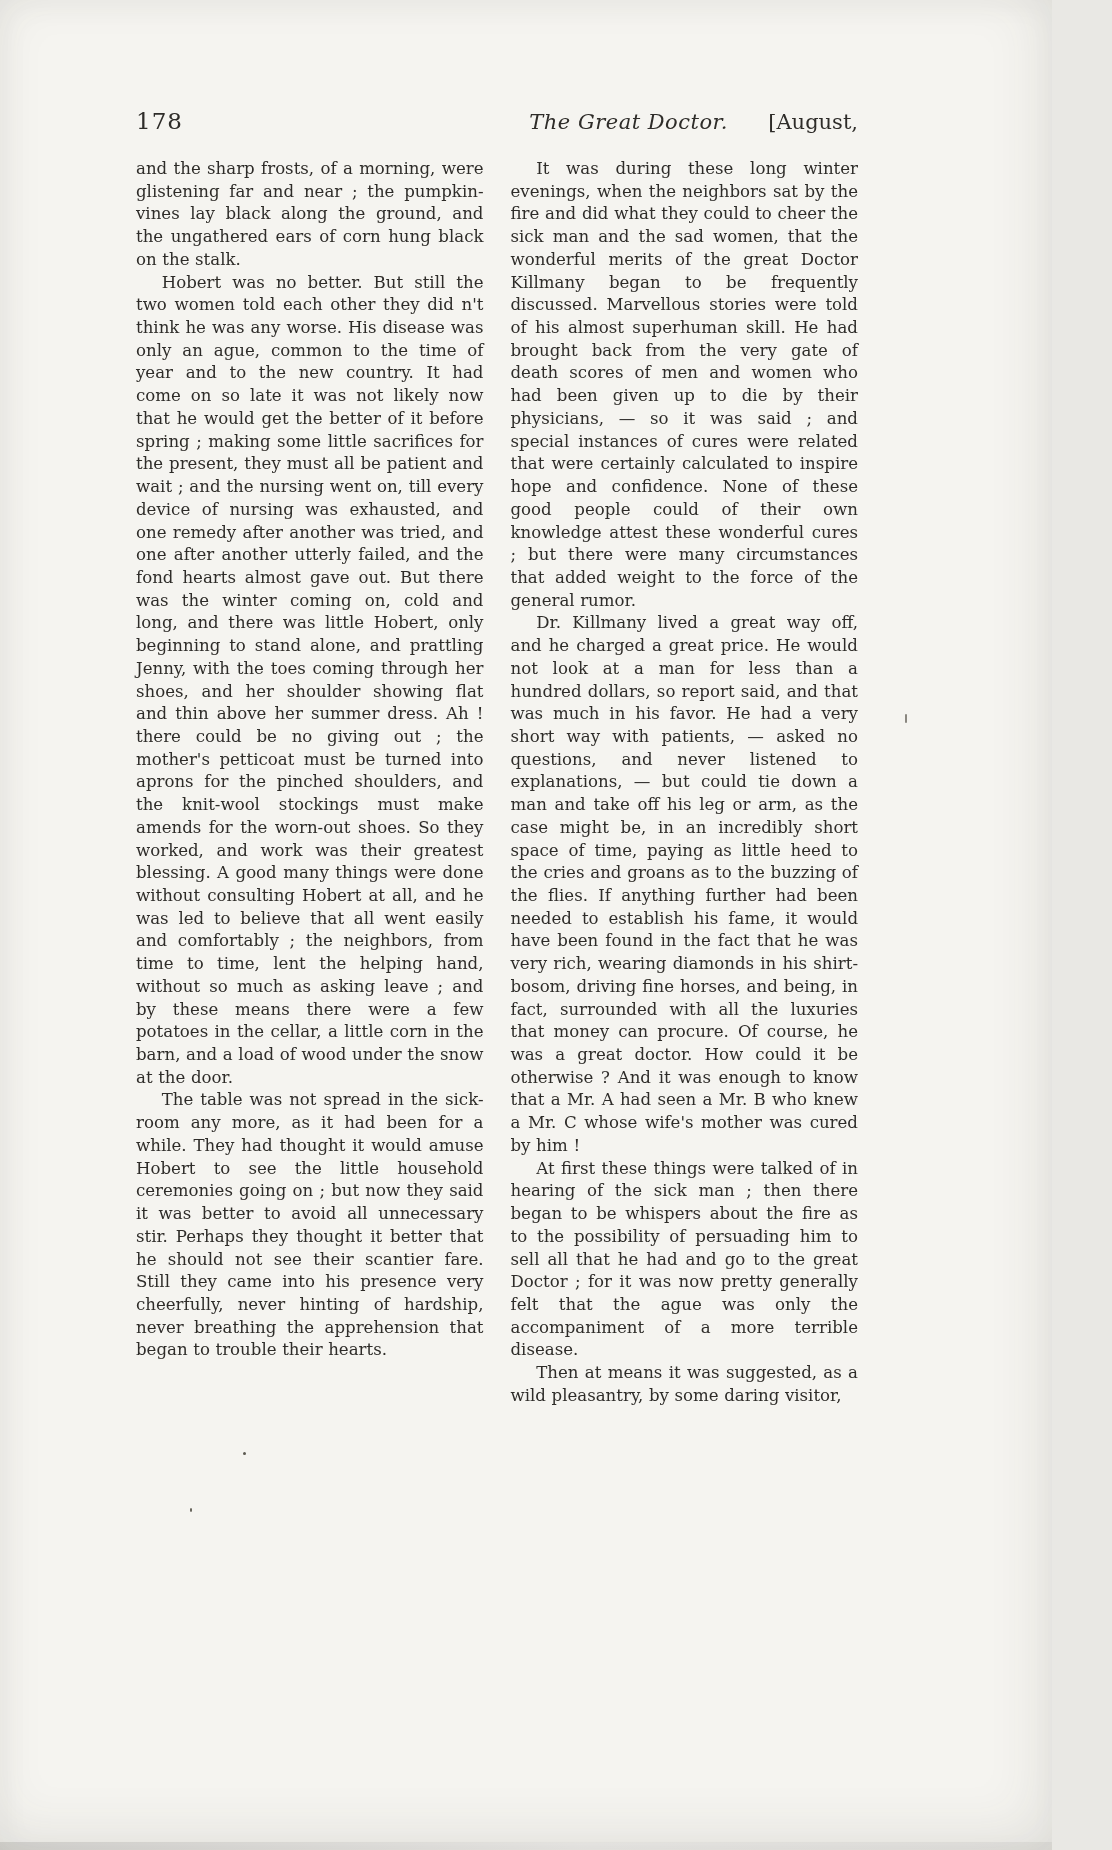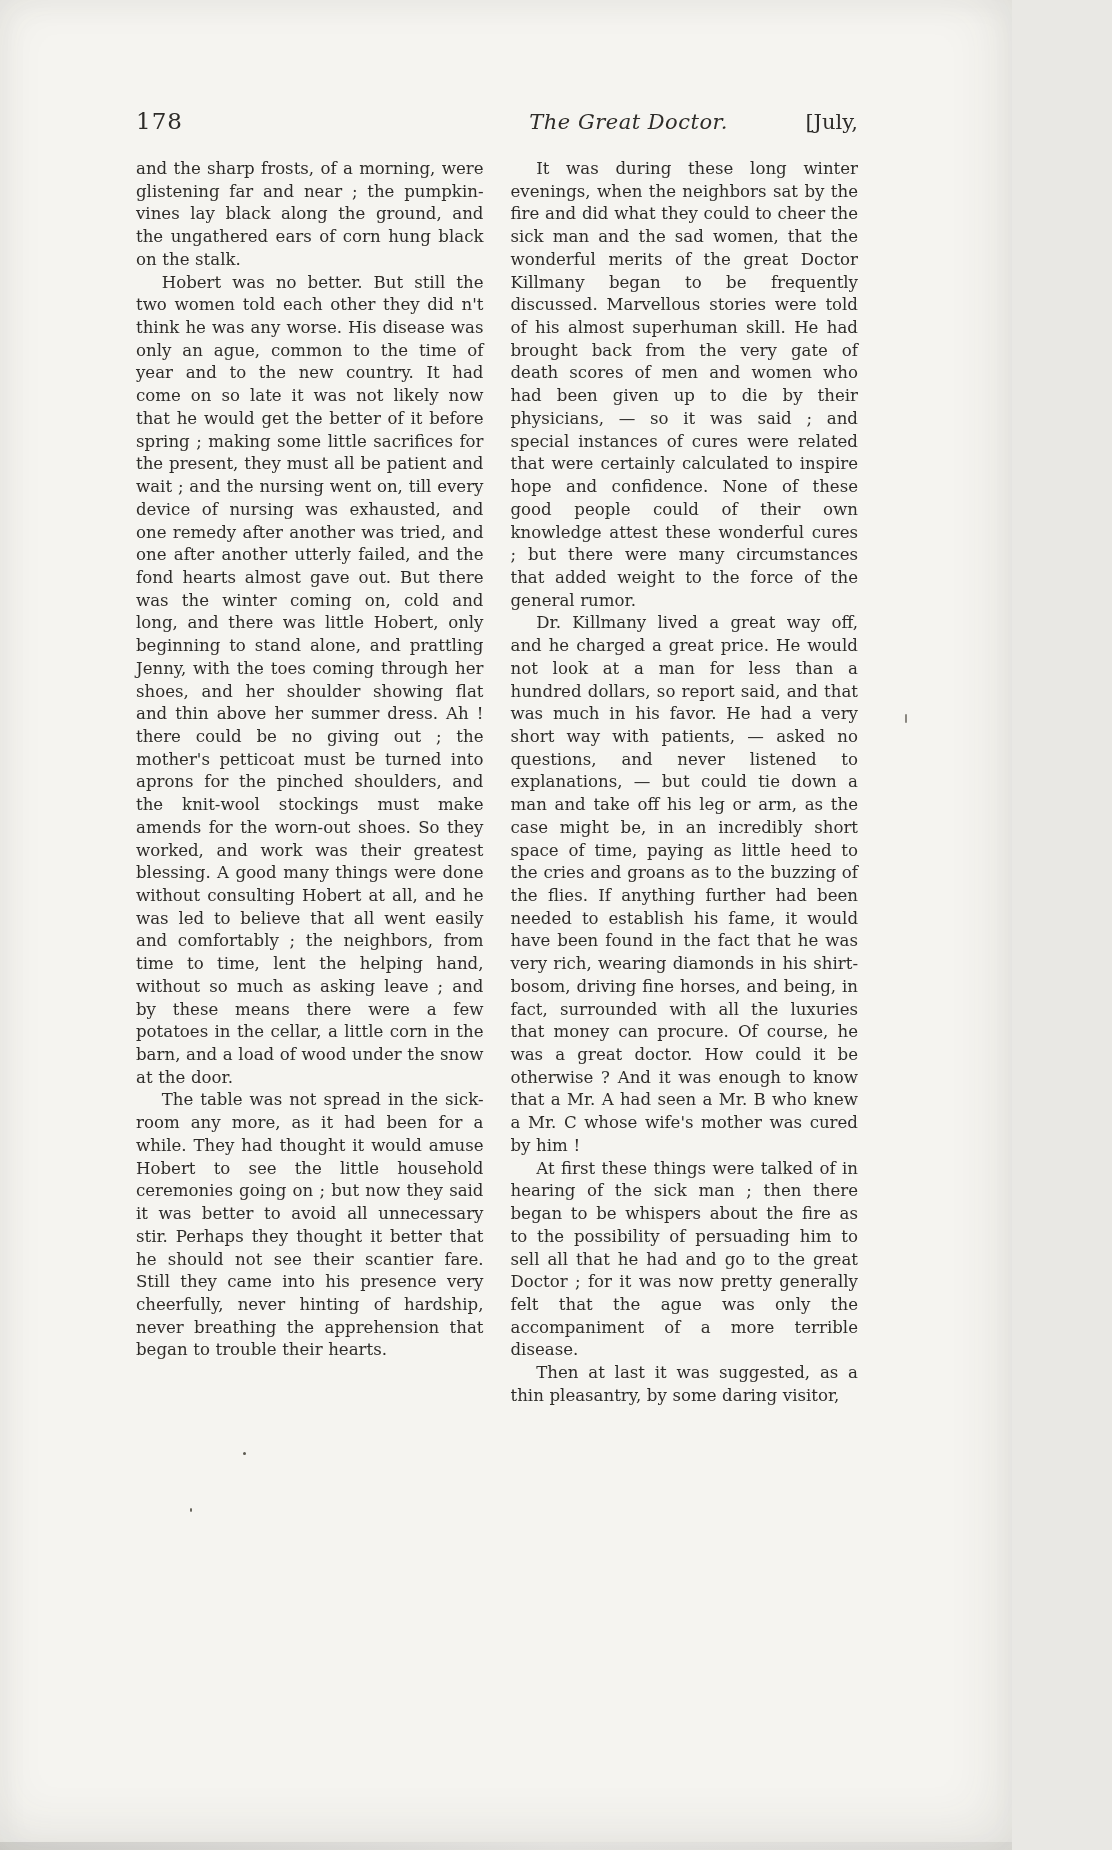--- a/index.html
+++ b/index.html
@@ -10,20 +10,21 @@
   .page {
     position: relative;
     width: 1012px;
     height: 1850px;
     background: #f5f4f0;
     font-family: "DejaVu Serif", serif;
     color: #2e2c29;
     overflow: hidden;
     box-shadow: inset -10px -14px 55px rgba(60,55,45,0.10),
                 inset 4px 4px 30px rgba(60,55,45,0.04);
+    padding-left: 40px;
   }
   .content {
     position: absolute;
     left: 136px;
     top: 108px;
     width: 722px;
   }
   .running-head {
     display: flex;
     align-items: baseline;
@@ -85,34 +86,34 @@
 </style>
 </head>
 <body>
 
 <div class="page">
   <div class="content">
 
     <header class="running-head">
       <span class="folio">178</span>
       <span class="head-title">The Great Doctor.</span>
-      <span class="issue">[July,</span>
+      <span class="issue">[August,</span>
     </header>
 
     <div class="columns">
       <div class="col">
         <p class="no-indent">and the sharp frosts, of a morning, were glistening far and near ; the pumpkin-vines lay black along the ground, and the ungathered ears of corn hung black on the stalk.</p>
         <p>Hobert was no better.  But still the two women told each other they did n't think he was any worse.  His disease was only an ague, common to the time of year and to the new country. It had come on so late it was not likely now that he would get the better of it before spring ; making some little sacrifices for the present, they must all be patient and wait ; and the nursing went on, till every device of nursing was exhausted, and one remedy after another was tried, and one after another utterly failed, and the fond hearts almost gave out.  But there was the winter coming on, cold and long, and there was little Hobert, only beginning to stand alone, and prattling Jenny, with the toes coming through her shoes, and her shoulder showing flat and thin above her summer dress.  Ah ! there could be no giving out ; the mother's petticoat must be turned into aprons for the pinched shoulders, and the knit-wool stockings must make amends for the worn-out shoes.  So they worked, and work was their greatest blessing. A good many things were done without consulting Hobert at all, and he was led to believe that all went easily and comfortably ; the neighbors, from time to time, lent the helping hand, without so much as asking leave ; and by these means there were a few potatoes in the cellar, a little corn in the barn, and a load of wood under the snow at the door.</p>
         <p>The table was not spread in the sick-room any more, as it had been for a while.  They had thought it would amuse Hobert to see the little household ceremonies going on ; but now they said it was better to avoid all unnecessary stir.  Perhaps they thought it better that he should not see their scantier fare.  Still they came into his presence very cheerfully, never hinting of hardship, never breathing the apprehension that began to trouble their hearts.</p>
       </div>
       <div class="col">
         <p>It was during these long winter evenings, when the neighbors sat by the fire and did what they could to cheer the sick man and the sad women, that the wonderful merits of the great Doctor Killmany began to be frequently discussed. Marvellous stories were told of his almost superhuman skill.  He had brought back from the very gate of death scores of men and women who had been given up to die by their physicians, — so it was said ; and special instances of cures were related that were certainly calculated to inspire hope and confidence. None of these good people could of their own knowledge attest these wonderful cures ; but there were many circumstances that added weight to the force of the general rumor.</p>
         <p>Dr. Killmany lived a great way off, and he charged a great price.  He would not look at a man for less than a hundred dollars, so report said, and that was much in his favor.  He had a very short way with patients, — asked no questions, and never listened to explanations, — but could tie down a man and take off his leg or arm, as the case might be, in an incredibly short space of time, paying as little heed to the cries and groans as to the buzzing of the flies.   If anything further had been needed to establish his fame, it would have been found in the fact that he was very rich, wearing diamonds in his shirt-bosom, driving fine horses, and being, in fact, surrounded with all the luxuries that money can procure.  Of course, he was a great doctor.  How could it be otherwise ?  And it was enough to know that a Mr. A had seen a Mr. B who knew a Mr. C whose wife's mother was cured by him !</p>
         <p>At first these things were talked of in hearing of the sick man ; then there began to be whispers about the fire as to the possibility of persuading him to sell all that he had and go to the great Doctor ; for it was now pretty generally felt that the ague was only the accompaniment of a more terrible disease.</p>
-        <p>Then at last it was suggested, as a thin pleasantry, by some daring visitor,</p>
+        <p>Then at means it was suggested, as a wild pleasantry, by some daring visitor,</p>
       </div>
     </div>
 
   </div>
 
   <span class="speck speck-1"></span>
   <span class="speck speck-2"></span>
   <span class="speck speck-3"></span>
   <div class="scan-edge"></div>
 </div>

